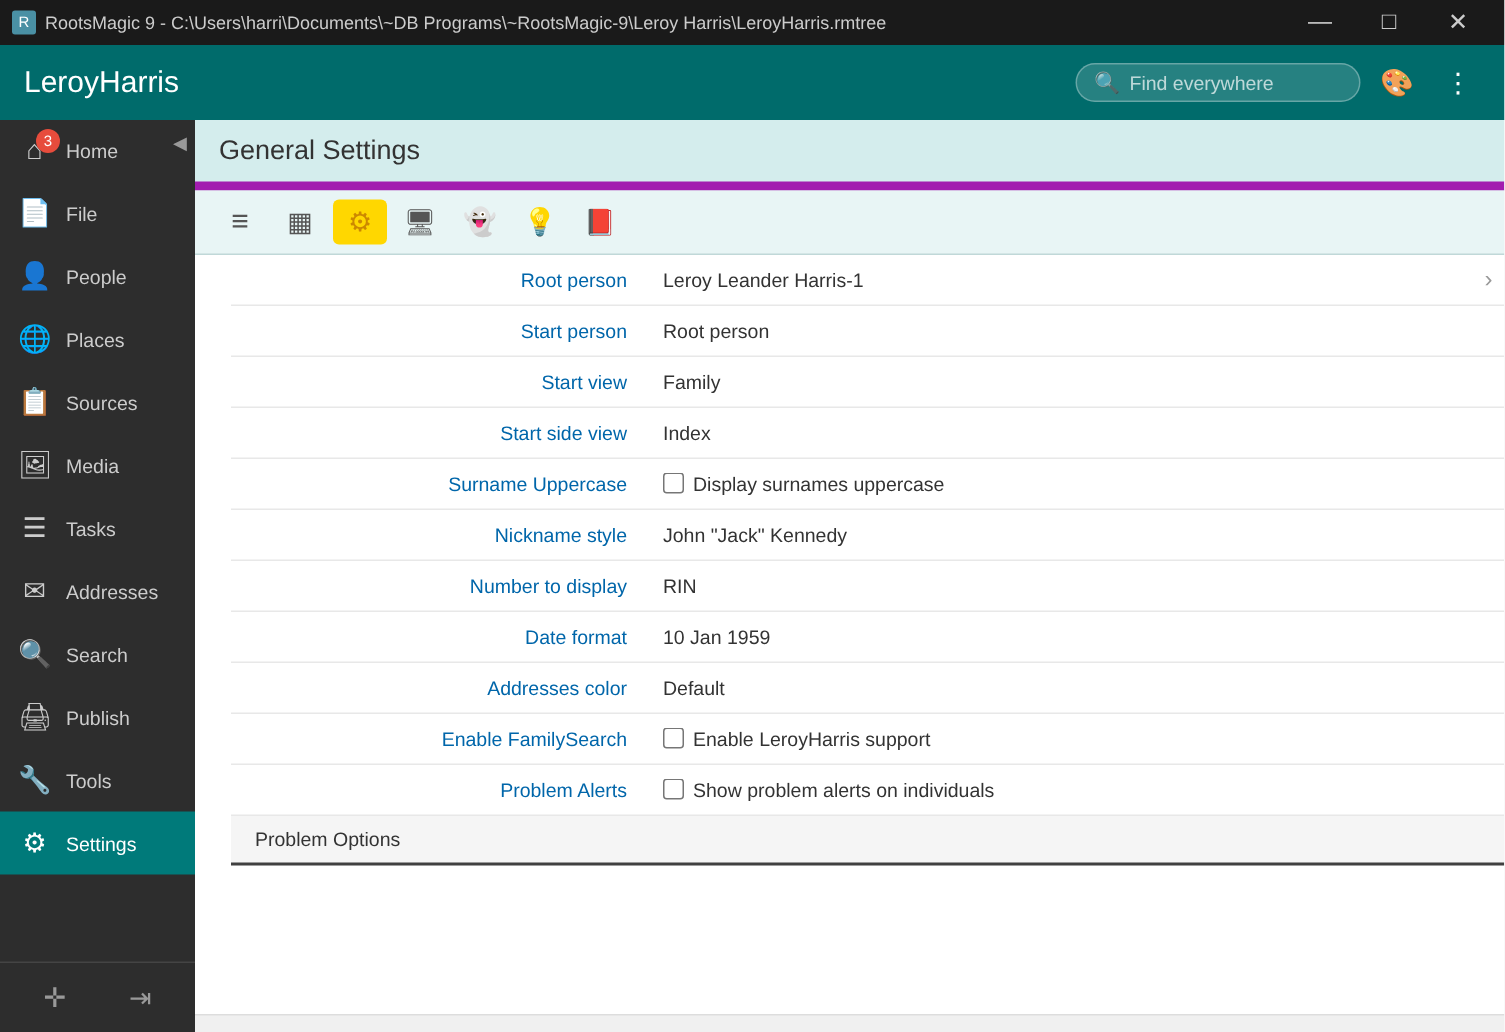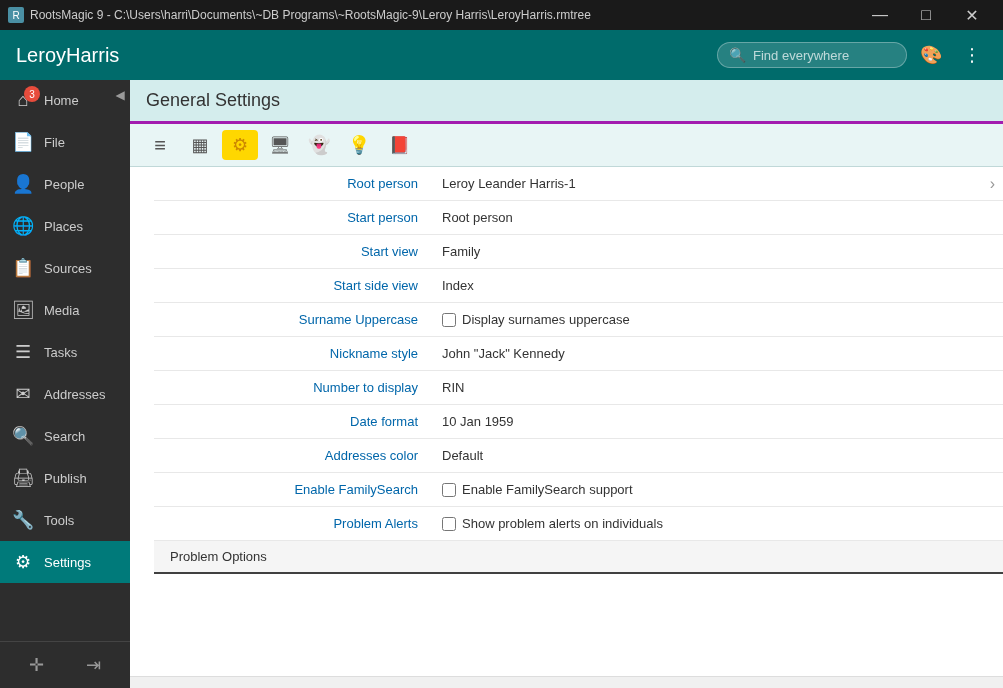--- a/index.html
+++ b/index.html
@@ -67,21 +67,21 @@
       border-top: 1px solid #444;
     }
     .sidebar-bottom-btn { color: #999; cursor: pointer; font-size: 18px; padding: 4px; }
 
     
     .content-area { flex: 1; display: flex; flex-direction: column; background: white; overflow: hidden; }
 
     
     .page-header {
       background: #d4eded; padding: 10px 16px;
-      font-size: 18px; font-weight: 400; color: #333; border-bottom: 3px solid #a21caf;
+      font-size: 18px; font-weight: 400; color: #333; border-bottom: 6px solid #a21caf;
     }
 
     
     .settings-tabs {
       display: flex; align-items: center; background: #e8f5f5;
       padding: 6px 12px; gap: 4px; border-bottom: 1px solid #c0d8d8;
     }
     .settings-tab {
       width: 36px; height: 30px; display: flex; align-items: center; justify-content: center;
       cursor: pointer; border-radius: 4px; font-size: 18px;
@@ -95,21 +95,21 @@
     }
     .settings-label {
       width: 280px; min-width: 280px; text-align: right;
       padding: 6px 16px 6px 8px; color: #0066aa; font-size: 13px;
     }
     .settings-value {
       flex: 1; padding: 6px 8px; color: #333; font-size: 13px; display: flex; align-items: center;
     }
     .settings-value.root-person { cursor: pointer; }
     .settings-value.root-person .chevron { margin-left: auto; color: #999; font-size: 16px; }
-    .checkbox-label { display: flex; align-items: center; gap: 6px; }
+    .checkbox-label { display: flex; gap: 6px; }
     .settings-checkbox { width: 14px; height: 14px; cursor: pointer; }
 
     .problem-options-header {
       padding: 8px 16px; color: #333; font-size: 13px; background: #f5f5f5;
       border-bottom: 2px solid #404040;
     }
 
     
     .settings-content::-webkit-scrollbar { width: 8px; }
     .settings-content::-webkit-scrollbar-track { background: #f0f0f0; }
@@ -300,21 +300,21 @@
             <div class="settings-label">Addresses color</div>
             <div class="settings-value">
               <span>Default</span>
             </div>
           </div>
           <div class="settings-row">
             <div class="settings-label">Enable FamilySearch</div>
             <div class="settings-value">
               <label class="checkbox-label">
                 <input type="checkbox" class="settings-checkbox" style="">
-                <span>Enable FamilySearch support</span>
+                <span>Enable LeroyHarris support</span>
               </label>
             </div>
           </div>
           <div class="settings-row">
             <div class="settings-label">Problem Alerts</div>
             <div class="settings-value">
               <label class="checkbox-label">
                 <input type="checkbox" class="settings-checkbox" style="">
                 <span>Show problem alerts on individuals</span>
               </label>

